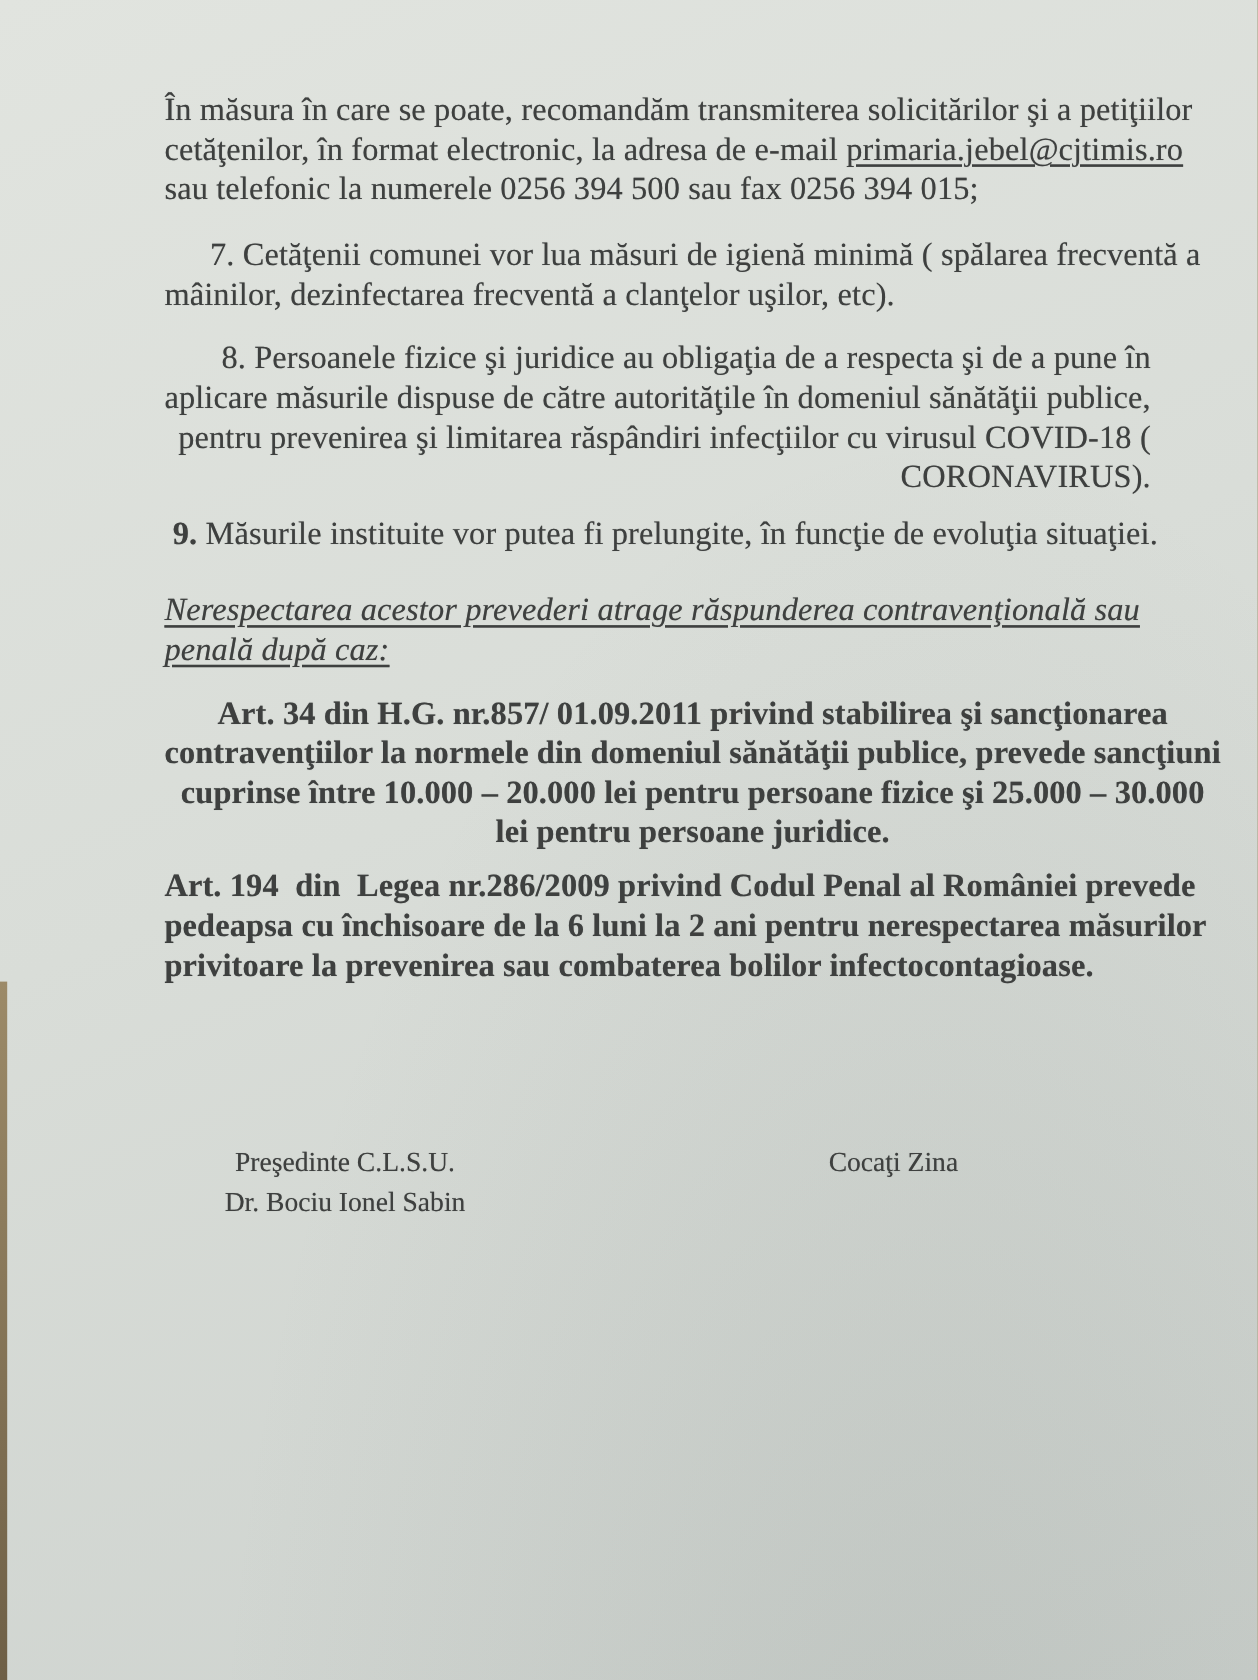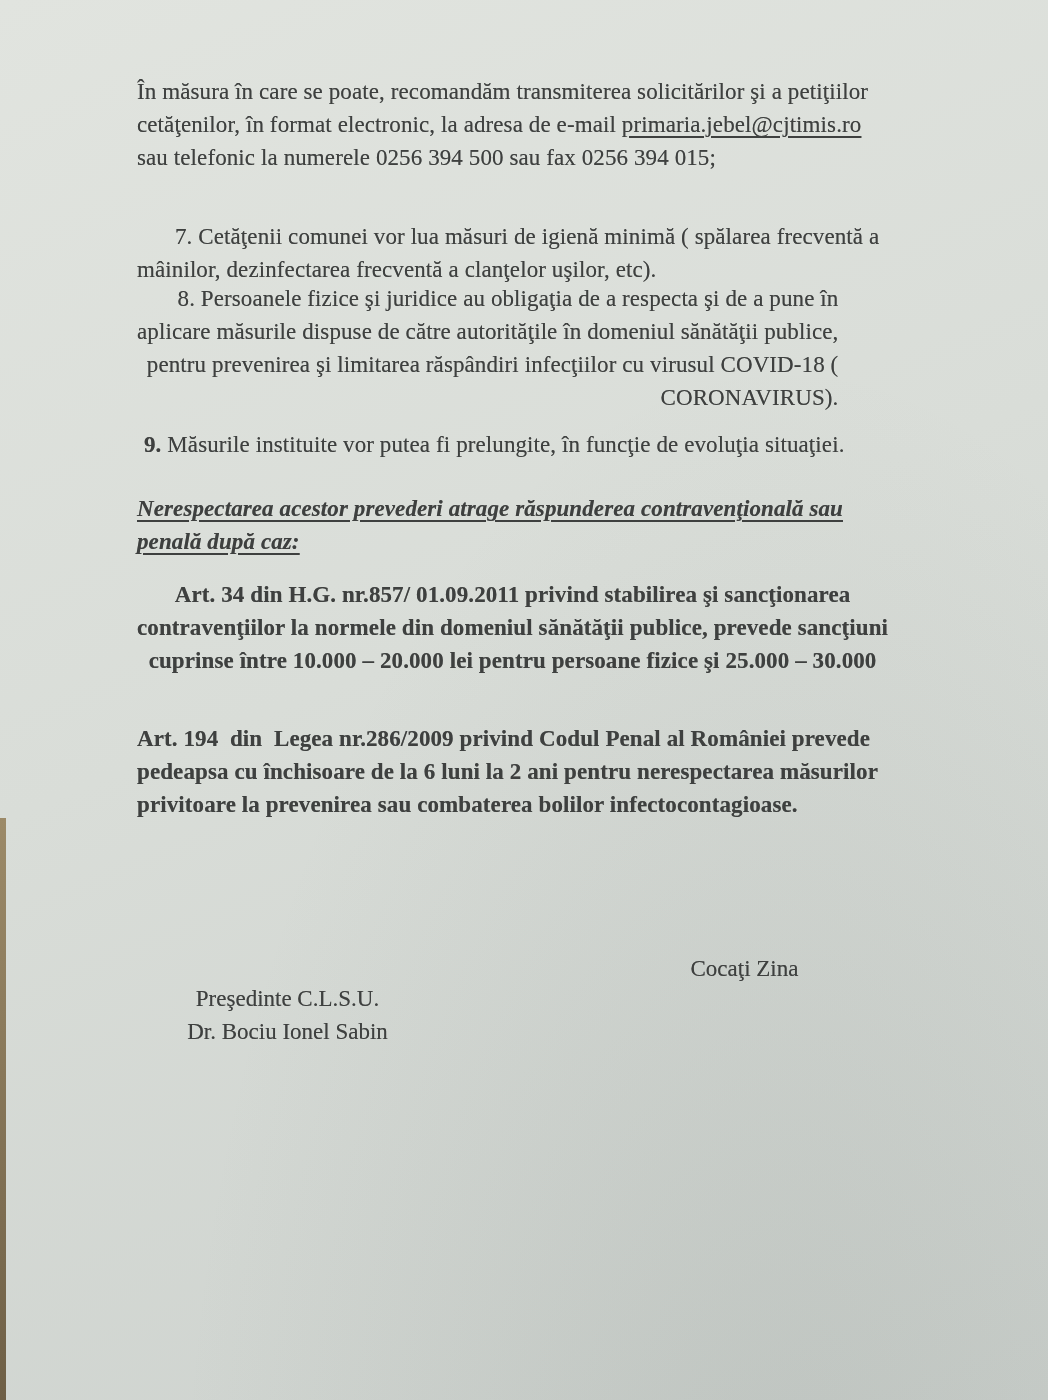--- a/index.html
+++ b/index.html
@@ -30,57 +30,57 @@
   
   .edge-strip {
     position: absolute;
     left: 0; top: 818px;
     width: 6px; height: 582px;
     background: linear-gradient(180deg, var(--edge-brown-1), var(--edge-brown-2));
   }
   .block {
     position: absolute;
     left: 137px;
-    font-size: 23px;
+    font-size: 27px;
     line-height: 33px;
     letter-spacing: 0.1px;
     text-shadow: 0 0 0.6px rgba(62,64,63,0.55);
   }
   .line { display: block; white-space: pre; }
   .indent-lg { text-indent: 38px; }
   .indent-sm { text-indent: 7px; }
   .bold { font-weight: bold; }
   .warn-line {
-    font-weight: bold;
+    font-weight: normal;
     font-style: italic;
     text-decoration: underline;
     text-decoration-thickness: 2px;
     text-underline-offset: 4px;
   }
   .email {
     text-decoration: underline;
     text-decoration-thickness: 1.5px;
     text-underline-offset: 4px;
   }
   .pos-intro   { top: 75px;  }
-  .pos-item7   { top: 196px; margin-top: 24px; }
+  .pos-item7   { top: 196px; }
   .pos-item8   { top: 282px; text-align: right; }
   .pos-item9   { top: 428px; }
   .pos-warning { top: 492px; }
   .pos-art34   { top: 578px; text-align: center; }
   .pos-art352  { top: 722px; }
   .sig-col {
     position: absolute;
     top: 952px;
     font-size: 23px;
     line-height: 33px;
     text-align: center;
     text-shadow: 0 0 0.6px rgba(62,64,63,0.55);
   }
-  .sig-left  { left: 165px; width: 245px; margin-top: 30px; }
+  .sig-left  { left: 165px; width: 245px; }
   .sig-right { left: 642px; width: 205px; }
 </style>
 </head>
 <body>
 
 <div class="page">
 
   <div class="edge-strip"></div>
 
   <div class="block pos-intro">
@@ -107,20 +107,21 @@
 
   <div class="block pos-warning">
     <span class="line warn-line">Nerespectarea acestor prevederi atrage răspunderea contravenţională sau</span>
     <span class="line warn-line">penală după caz:</span>
   </div>
 
   <div class="block pos-art34 bold">
     <span class="line">Art. 34 din H.G. nr.857/ 01.09.2011 privind stabilirea şi sancţionarea</span>
     <span class="line">contravenţiilor la normele din domeniul sănătăţii publice, prevede sancţiuni</span>
     <span class="line">cuprinse între 10.000 – 20.000 lei pentru persoane fizice şi 25.000 – 30.000</span>
+    <span class="line">lei pentru persoane juridice.</span>
   </div>
 
   <div class="block pos-art352 bold">
     <span class="line">Art. 194  din  Legea nr.286/2009 privind Codul Penal al României prevede</span>
     <span class="line">pedeapsa cu închisoare de la 6 luni la 2 ani pentru nerespectarea măsurilor</span>
     <span class="line">privitoare la prevenirea sau combaterea bolilor infectocontagioase.</span>
   </div>
 
   <div class="sig-col sig-left">
     <span class="line">Preşedinte C.L.S.U.</span>

